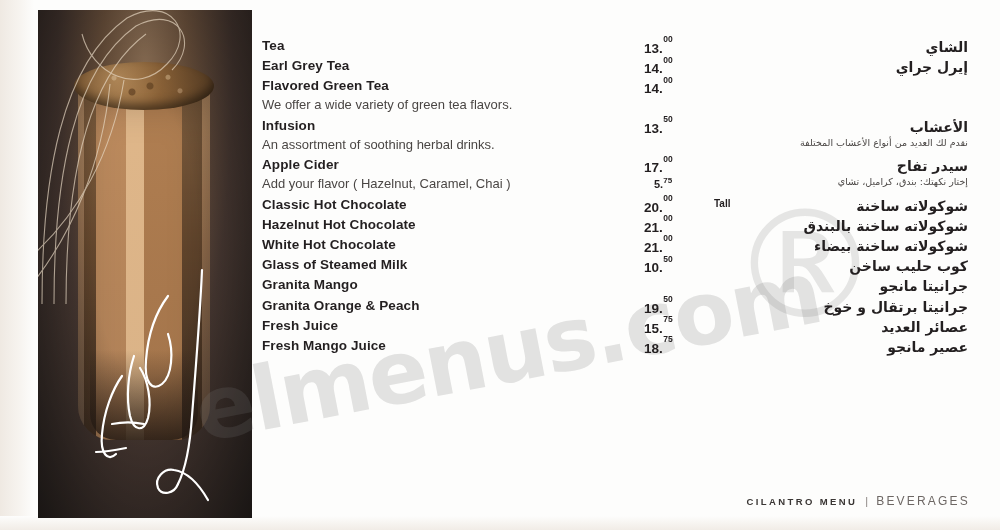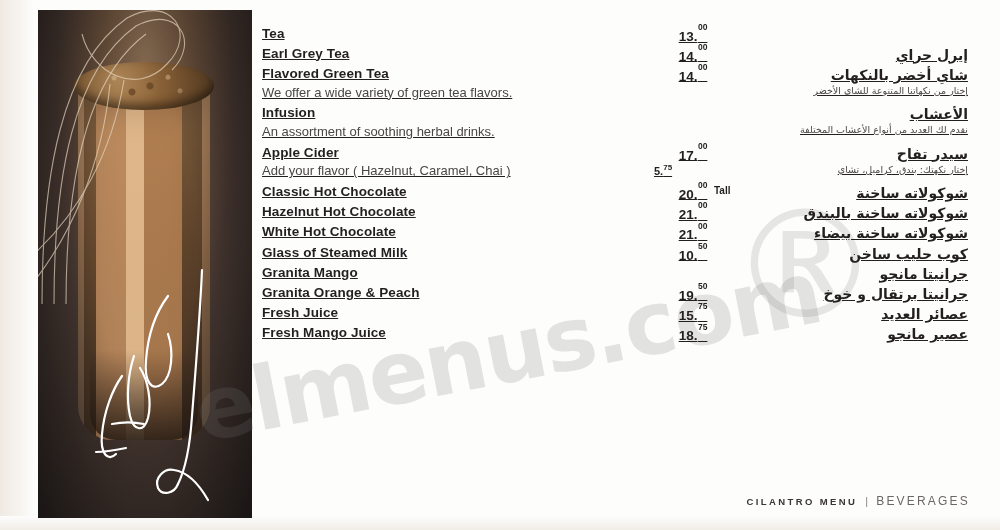--- a/index.html
+++ b/index.html
@@ -160,23 +160,22 @@
     bottom: 12px;
     width: 150px;
     height: 250px;
   }
 
   
   .menu {
     position: absolute;
     left: 262px;
     right: 30px;
-    top: 26px;
+    top: 38px;
     z-index: 6;
-    text-decoration: underline;
   }
   .row {
     position: relative;
     display: flex;
     align-items: flex-start;
     margin-bottom: 2px;
   }
   .col-en {
     width: 330px;
     flex: none;
@@ -207,21 +206,20 @@
     line-height: 1.35;
     color: #4a4644;
     margin-top: 1px;
     font-weight: normal;
   }
   .price {
     font-size: 13.5px;
     font-weight: bold;
     white-space: nowrap;
     color: #231f20;
-    text-align: center;
   }
   .price sup {
     font-size: 8.5px;
     font-weight: bold;
     top: -0.55em;
     position: relative;
     margin-left: 0.5px;
   }
   .price-alt {
     font-size: 11px;
@@ -327,49 +325,51 @@
   </div>
 
   <div class="menu" id="menu-list">
       <div class="row">
         <div class="col-en">
           <div class="item-en">Tea</div>
         </div>
         <div class="col-price">
           <div class="price"><span>13.</span><sup>00</sup></div>
         </div>
+        <div class="col-ar">
+          <div class="item-ar">الشاي</div>
+        </div>
       </div>
       <div class="row">
         <div class="col-en">
           <div class="item-en">Earl Grey Tea</div>
         </div>
         <div class="col-price">
           <div class="price"><span>14.</span><sup>00</sup></div>
         </div>
         <div class="col-ar">
           <div class="item-ar">إيرل جراي</div>
         </div>
       </div>
       <div class="row has-desc">
         <div class="col-en">
           <div class="item-en">Flavored Green Tea</div>
           <div class="desc-en">We offer a wide variety of green tea flavors.</div>
         </div>
         <div class="col-price">
           <div class="price"><span>14.</span><sup>00</sup></div>
         </div>
-        <div class="col-ar">
-          <div class="item-ar">شاي أخضر بالنكهات</div>
-          <div class="desc-ar">إختار من نكهاتنا المتنوعة للشاي الأخضر</div>
-        </div>
       </div>
       <div class="row has-desc">
         <div class="col-en">
           <div class="item-en">Infusion</div>
           <div class="desc-en">An assortment of soothing herbal drinks.</div>
+        </div>
+        <div class="col-price">
+          <div class="price"><span>13.</span><sup>50</sup></div>
         </div>
         <div class="col-ar">
           <div class="item-ar">الأعشاب</div>
           <div class="desc-ar">نقدم لك العديد من أنواع الأعشاب المختلفة</div>
         </div>
       </div>
       <div class="row has-desc">
         <div class="col-en">
           <div class="item-en">Apple Cider</div>
           <div class="desc-en">Add your flavor ( Hazelnut, Caramel, Chai )</div>

